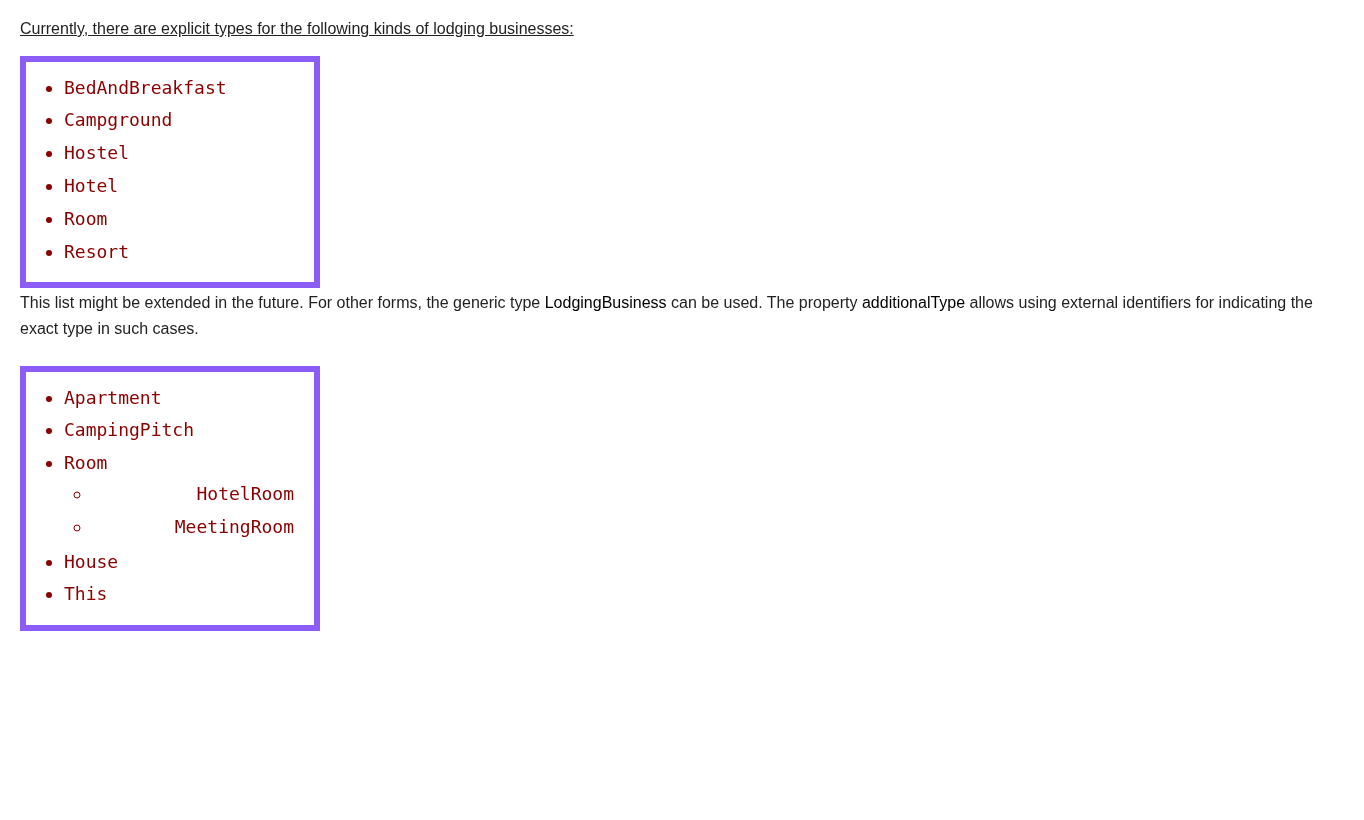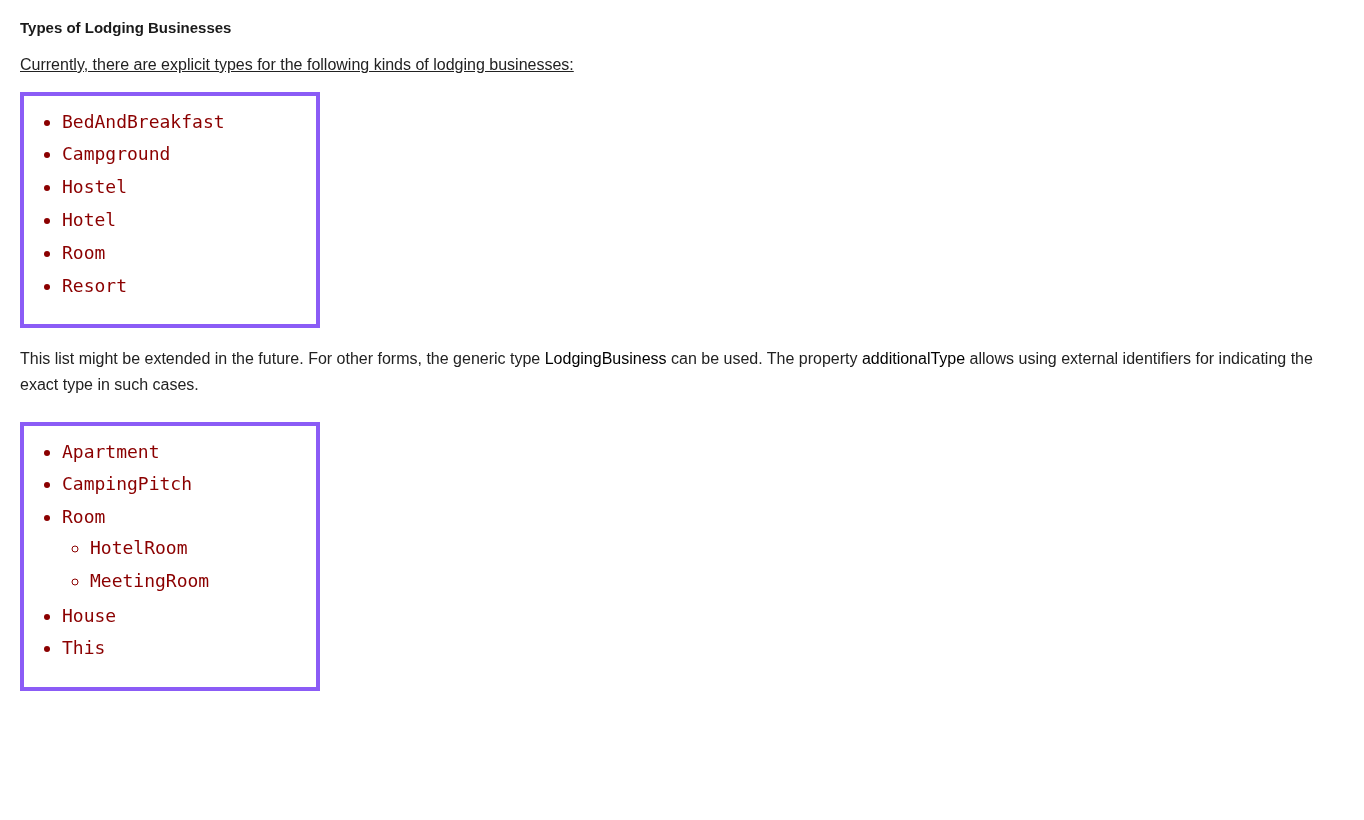--- a/index.html
+++ b/index.html
@@ -26,42 +26,43 @@
     }
 
     .intro-text {
       font-size: 16px;
       margin-bottom: 14px;
       color: #222;
       text-decoration: underline;
     }
 
     .bordered-list-box {
-      border: 4px solid #8b5cf6;
+      border: 6px solid #8b5cf6;
       display: inline-block;
-      padding: 10px 20px 22px 10px;
-      margin-bottom: 18px;
+      padding: 10px 20px 14px 10px;
+      margin-bottom: 2px;
       min-width: 300px;
     }
 
     .bordered-list-box ul {
       list-style: disc;
       padding-left: 28px;
     }
 
     .bordered-list-box ul li {
       font-size: 18px;
       color: #8b0000;
       padding: 2px 0;
       font-family: monospace;
     }
 
     .bordered-list-box ul ul {
       list-style: circle;
       padding-left: 28px;
+      text-align: right;
     }
 
     .bordered-list-box ul ul li {
       font-size: 18px;
       color: #8b0000;
     }
 
     .extended-text {
       font-size: 16px;
       margin-bottom: 18px;
@@ -76,21 +77,20 @@
 
     .section-gap {
       margin-top: 24px;
       margin-bottom: 10px;
     }
   </style>
 </head>
 <body>
 
 <div>
-  <h2 class="section-heading">Types of Lodging Businesses</h2>
 
   <p class="intro-text">Currently, there are explicit types for the following kinds of lodging businesses:</p>
 
   <div class="bordered-list-box">
     <ul>
 
     <li>BedAndBreakfast</li>
         <li>Campground</li>
         <li>Hostel</li>
         <li>Hotel</li>

